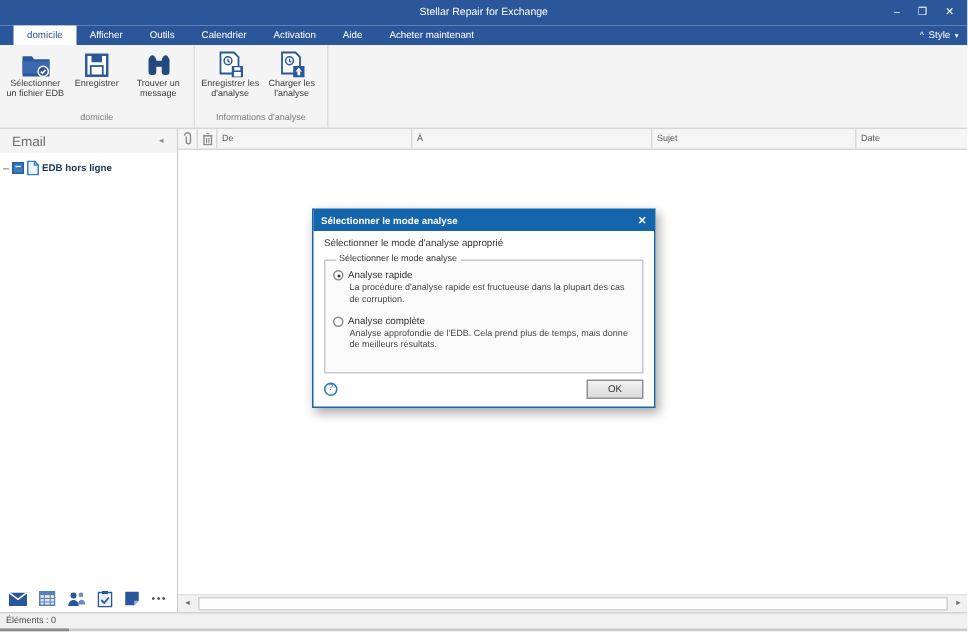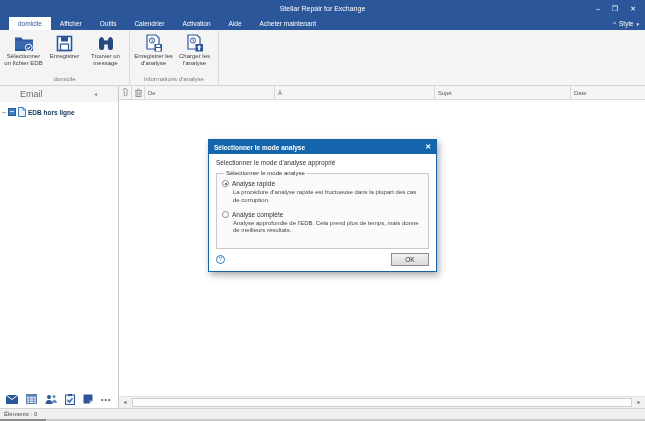--- a/index.html
+++ b/index.html
@@ -24,21 +24,21 @@
   
   .ribbon { height: 56px; background: #f4f4f4; border-bottom: 1px solid #d6d6d6; display: flex; }
   .ribbon-group { display: flex; flex-direction: column; border-right: 1px solid #ddd; padding: 1px 3px 0; }
   .rg-buttons { display: flex; flex: 1; justify-content: center; }
   .ribbon-btn { width: 41px; display: flex; flex-direction: column; align-items: center; text-align: center; font-size: 6px; color: #3b3b3b; line-height: 1.18; cursor: default; }
   .ribbon-btn .icon { height: 19px; display: flex; align-items: flex-end; justify-content: center; margin: 2px 0 1px; }
   .rg-label { text-align: center; font-size: 6px; color: #7a7a7a; padding: 2px 2px 3px; white-space: nowrap; }
   
   .content { display: flex; height: 322px; }
   .sidebar { width: 119px; border-right: 1px solid #c9c9c9; background: #fff; display: flex; flex-direction: column; }
-  .sidebar-header { height: 16px; background: #f4f4f4; display: flex; align-items: center; padding: 0 20px; }
+  .sidebar-header { height: 16px; background: #f4f4f4; display: flex; align-items: center; padding: 0 8px; }
   .sidebar-header .hdr-text { color: #6d6d6d; font-size: 9px; }
   .sidebar-header .pin { margin-left: auto; color: #8a8a8a; font-size: 5px; }
   .tree { flex: 1; padding: 5px 2px; }
   .tree-item { display: flex; align-items: center; gap: 2px; font-size: 6.5px; font-weight: bold; color: #17365d; white-space: nowrap; }
   .tree-dash { width: 4px; height: 1px; background: #aaa; }
   .expand-box { width: 8px; height: 8px; background: #3b7dc4; border: 1px solid #2b5c94; color: #fff; font-size: 7px; line-height: 6px; text-align: center; flex: none; }
   .modules { height: 18px; display: flex; align-items: center; gap: 8px; padding: 0 6px; }
   .modules .mod { display: flex; align-items: center; }
   .mod-more { font-size: 7px; color: #555; letter-spacing: 1px; }
   

